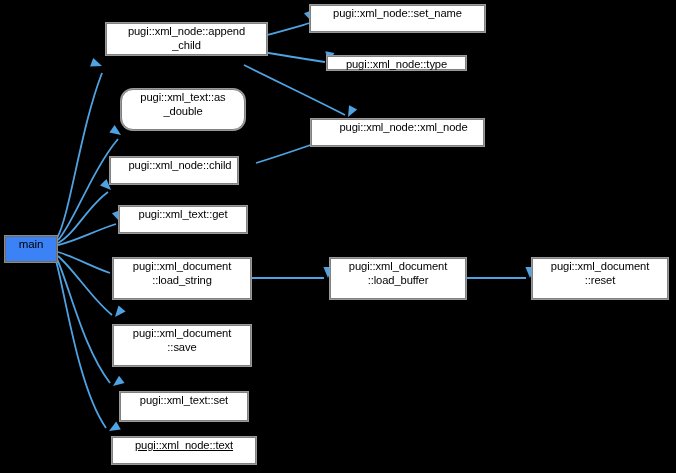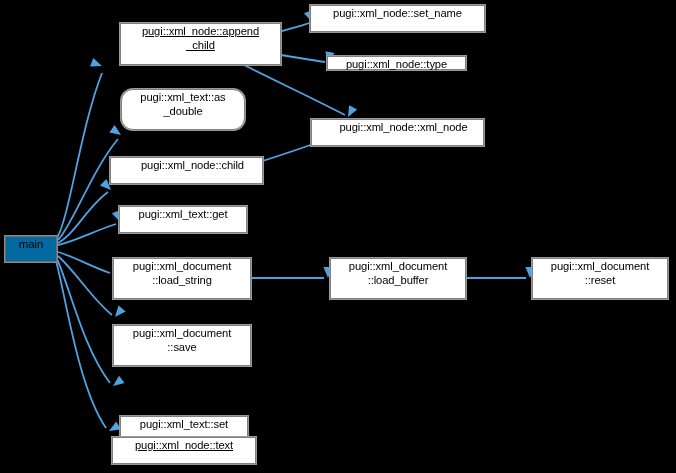--- a/index.html
+++ b/index.html
@@ -35,21 +35,21 @@
     text-align: center;
     color: #000000;
     font-family: "Liberation Sans", sans-serif;
     font-size: 11.2px;
     line-height: 14px;
     letter-spacing: -0.1px;
     white-space: pre-line;
     z-index: 5;
   }
   .node-box.root {
-    background: #0369a1;
+    background: #3b82f6;
     border: 1px solid #6e6e6e;
     box-shadow: 0 0 0 1px #8a8a8a;
     font-size: 11.5px;
   }
   .node-label {
     display: block;
     padding: 0 3px;
   }
 </style>
 </head>
@@ -81,31 +81,31 @@
       <polygon points="0,0 -11,-4.6 -11,4.6" fill="#4fa3e3" transform="translate(348,117) rotate(118)"></polygon>
       <path d="M256,163 C276,157 302,148 325,140" fill="none" stroke="#4fa3e3" stroke-width="1.8"></path>
       <polygon points="0,0 -11,-4.6 -11,4.6" fill="#4fa3e3" transform="translate(328,139) rotate(74)"></polygon>
       <path d="M251,278 L324,278" fill="none" stroke="#4fa3e3" stroke-width="1.8"></path>
       <polygon points="0,0 -11,-4.6 -11,4.6" fill="#4fa3e3" transform="translate(328,278) rotate(90)"></polygon>
       <path d="M466,278 L526,278" fill="none" stroke="#4fa3e3" stroke-width="1.8"></path>
       <polygon points="0,0 -11,-4.6 -11,4.6" fill="#4fa3e3" transform="translate(530,278) rotate(90)"></polygon>
     </svg>
   <div id="nodes-layer">
       <div class="node-box root" style="left: 5px; top: 236px; width: 52px; height: 26px;"><span class="node-label">main</span></div>
-      <div class="node-box" style="left: 120px; top: 23px; width: 161px; height: 42px; text-decoration: underline;"><span class="node-label">pugi::xml_node::append
+      <div class="node-box" style="left: 106px; top: 23px; width: 161px; height: 32px;"><span class="node-label">pugi::xml_node::append
 _child</span></div>
       <div class="node-box" style="left: 121px; top: 89px; width: 124px; height: 41px; border-radius: 12px;"><span class="node-label">pugi::xml_text::as
 _double</span></div>
-      <div class="node-box" style="left: 110px; top: 157px; width: 153px; height: 27px; padding-left: 12px;"><span class="node-label">pugi::xml_node::child</span></div>
+      <div class="node-box" style="left: 110px; top: 157px; width: 128px; height: 27px; padding-left: 12px;"><span class="node-label">pugi::xml_node::child</span></div>
       <div class="node-box" style="left: 119px; top: 206px; width: 128px; height: 27px;"><span class="node-label">pugi::xml_text::get</span></div>
       <div class="node-box" style="left: 113px; top: 258px; width: 138px; height: 41px;"><span class="node-label">pugi::xml_document
 ::load_string</span></div>
       <div class="node-box" style="left: 113px; top: 325px; width: 138px; height: 41px;"><span class="node-label">pugi::xml_document
 ::save</span></div>
-      <div class="node-box" style="left: 120px; top: 392px; width: 128px; height: 37px; margin-top: 24px;"><span class="node-label">pugi::xml_text::set</span></div>
+      <div class="node-box" style="left: 120px; top: 392px; width: 128px; height: 29px;"><span class="node-label">pugi::xml_text::set</span></div>
       <div class="node-box" style="left: 112px; top: 437px; width: 144px; height: 27px; text-decoration: underline;"><span class="node-label">pugi::xml_node::text</span></div>
       <div class="node-box" style="left: 310px; top: 5px; width: 175px; height: 27px;"><span class="node-label">pugi::xml_node::set_name</span></div>
       <div class="node-box" style="left: 327px; top: 56px; width: 139px; height: 14px;"><span class="node-label">pugi::xml_node::type</span></div>
       <div class="node-box" style="left: 311px; top: 119px; width: 173px; height: 27px; padding-left: 12px;"><span class="node-label">pugi::xml_node::xml_node</span></div>
       <div class="node-box" style="left: 330px; top: 258px; width: 136px; height: 41px;"><span class="node-label">pugi::xml_document
 ::load_buffer</span></div>
       <div class="node-box" style="left: 532px; top: 258px; width: 136px; height: 41px;"><span class="node-label">pugi::xml_document
 ::reset</span></div>
     </div>
 </div>

